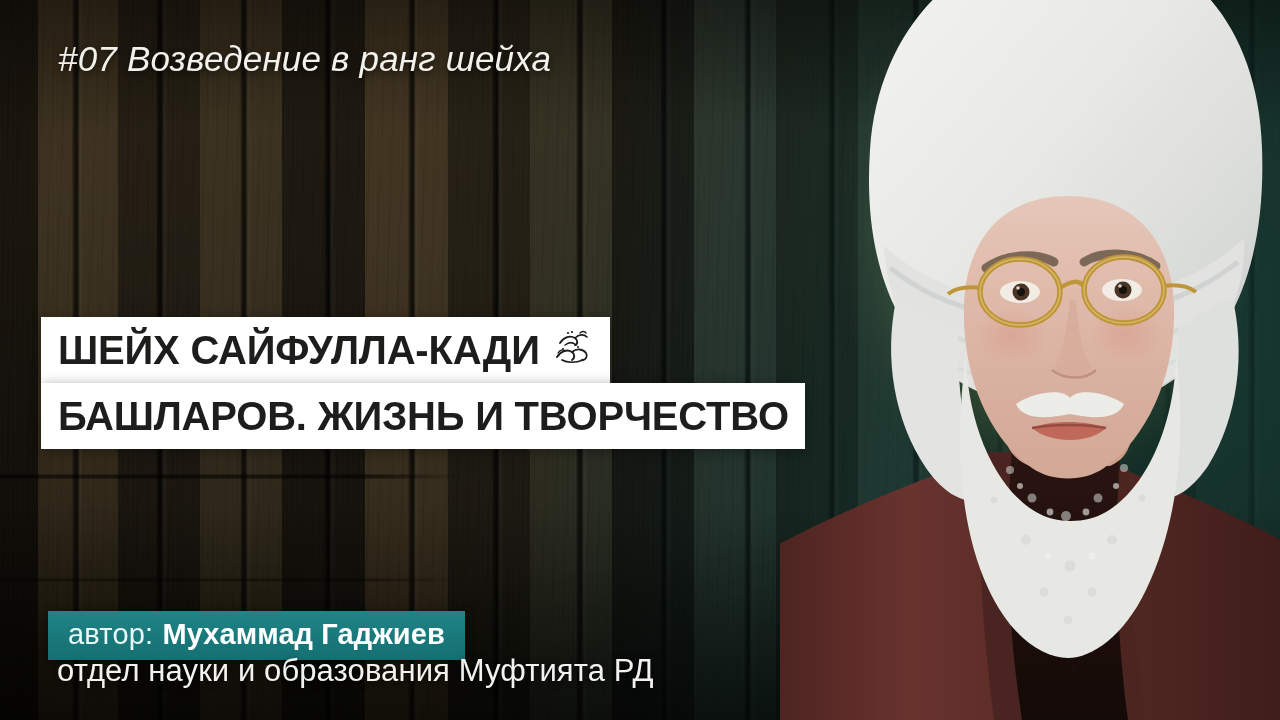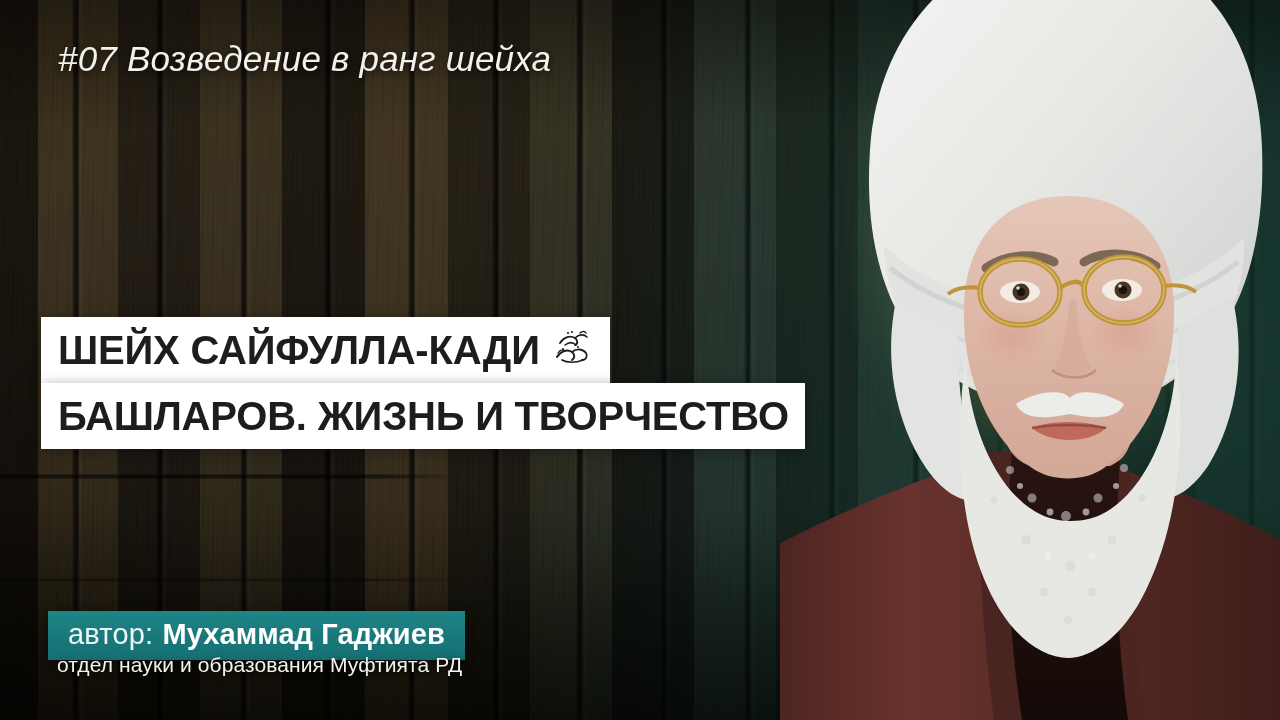--- a/index.html
+++ b/index.html
@@ -154,21 +154,21 @@
     margin-top:10px;
   }
   .author-label{
     color:#eaf7f7; font-size:29px; font-weight:400; letter-spacing:.2px;
   }
   .author-name{
     color:#ffffff; font-size:29px; font-weight:700; margin-left:9px; letter-spacing:.1px;text-align:center;
   }
   .org-line{
     position:absolute; left:57px; top:653px;
-    color:#f2f2ef; font-size:21px; font-weight:400; letter-spacing:.1px;
+    color:#f2f2ef; font-size:31px; font-weight:400; letter-spacing:.1px;
     text-shadow:0 2px 7px rgba(0,0,0,.7);
     white-space:nowrap;
   }
 </style>
 </head>
 <body>
 
 <div id="stage">
 
   <div class="wood-base"></div>

